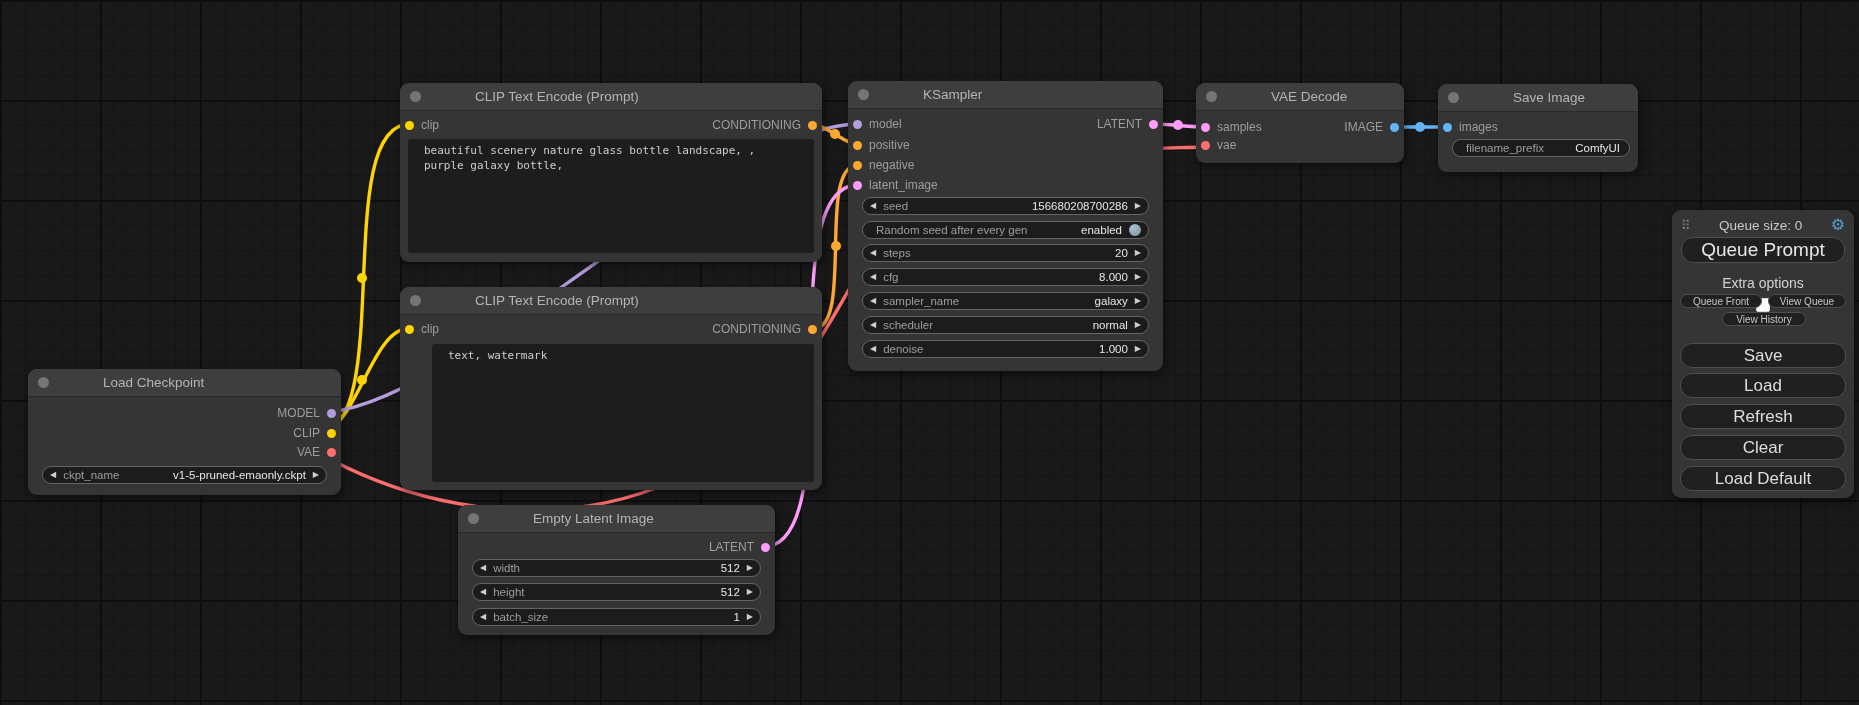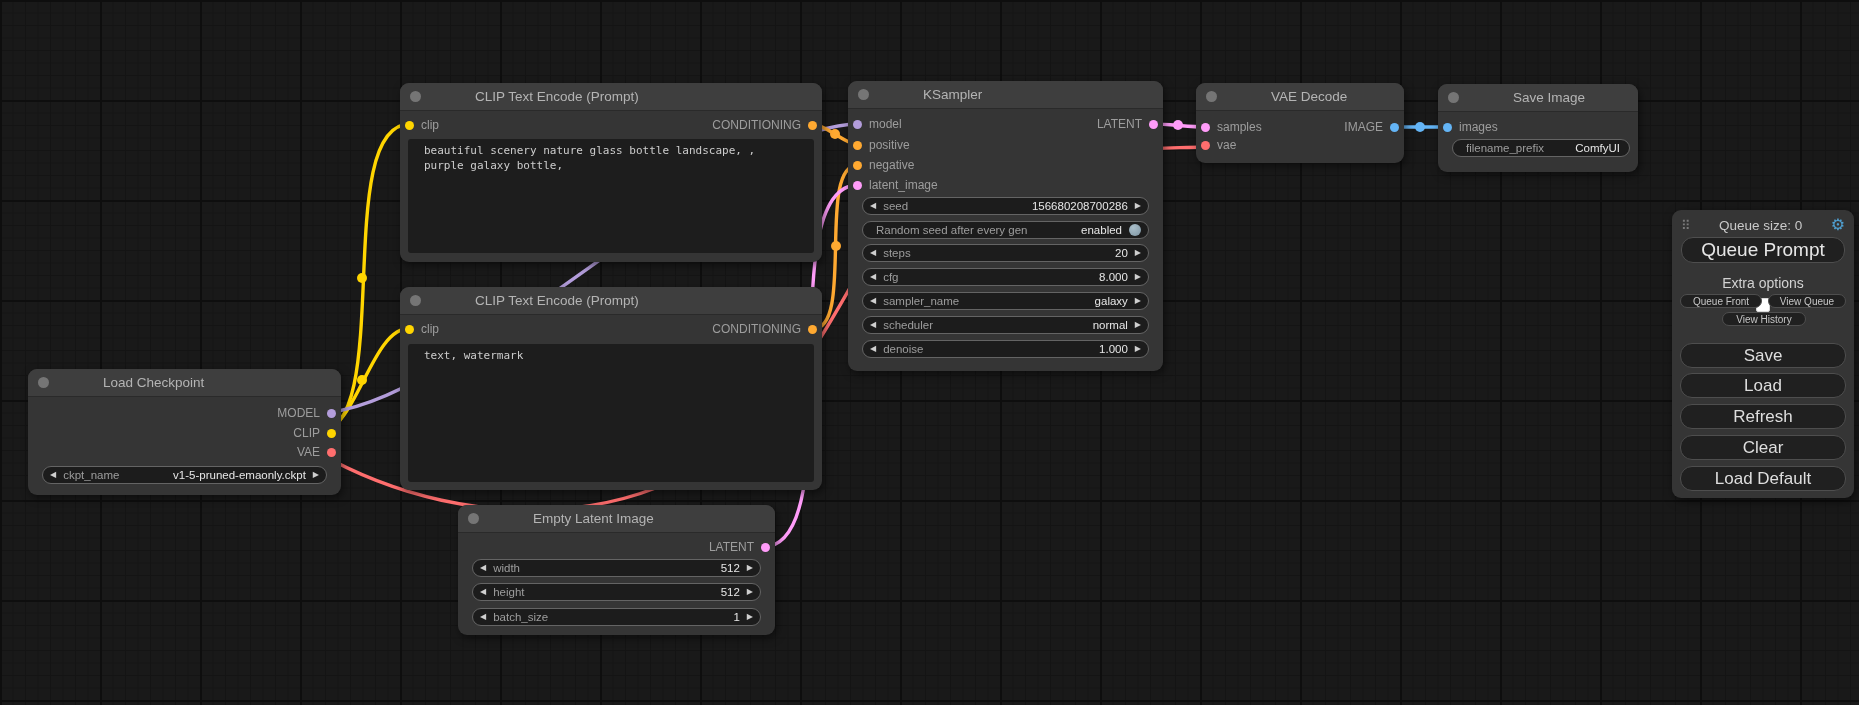--- a/index.html
+++ b/index.html
@@ -154,21 +154,21 @@
       <span>CLIP Text Encode (Prompt)</span>
     </div>
     <div class="slot in" style="top:33px;">
       <span class="dot c-clip"></span>
       <span>clip</span>
     </div>
     <div class="slot out" style="top:33px;">
       <span class="dot c-cond"></span>
       <span>CONDITIONING</span>
     </div>
-    <div class="prompt-box" style="top:57px;height:138px;">text, watermark</div>
+    <div class="prompt-box" style="top:57px;height:138px;margin-left:24px;">text, watermark</div>
   </div>
 
   <div class="node" style="left:848px;top:81px;width:315px;height:290px;">
     <div class="title">
       <span class="tdot"></span>
       <span>KSampler</span>
     </div>
     <div class="slot in" style="top:34px;">
       <span class="dot c-model"></span>
       <span>model</span>

